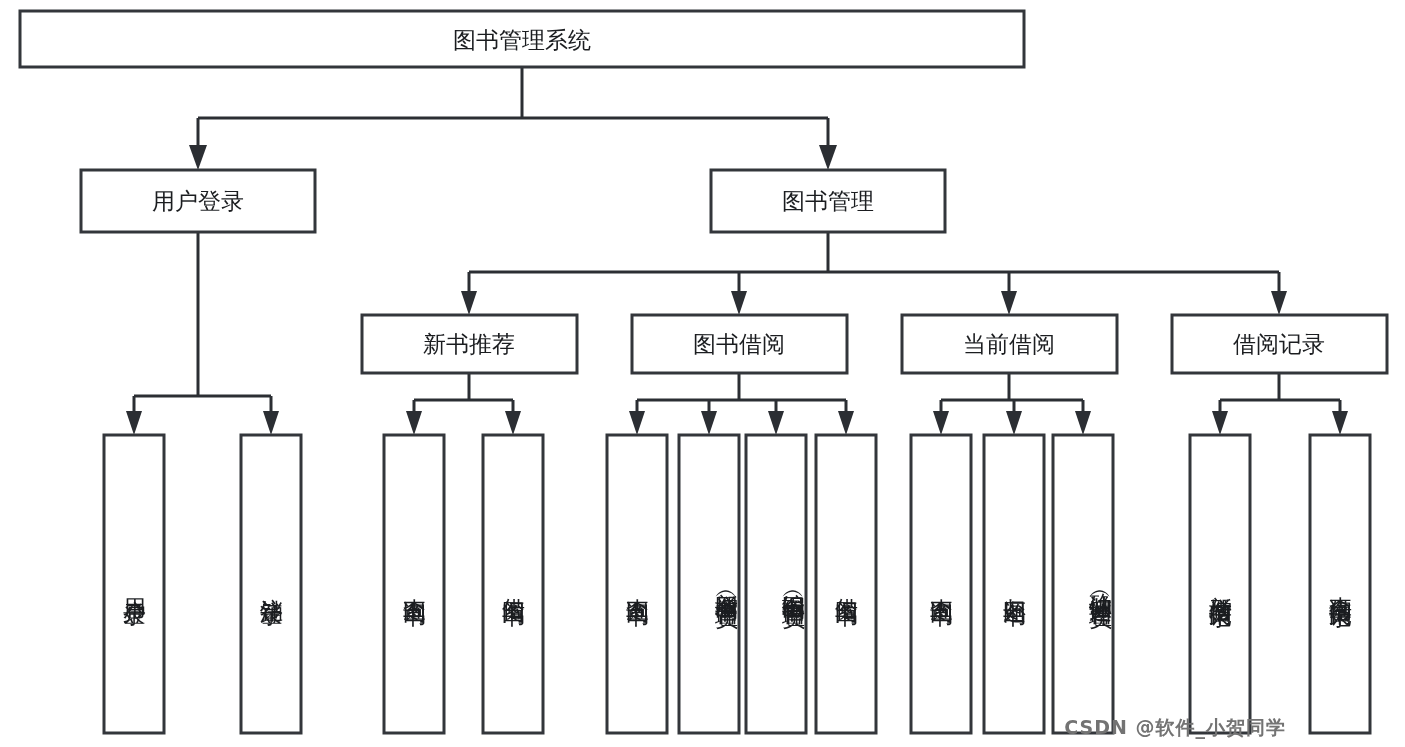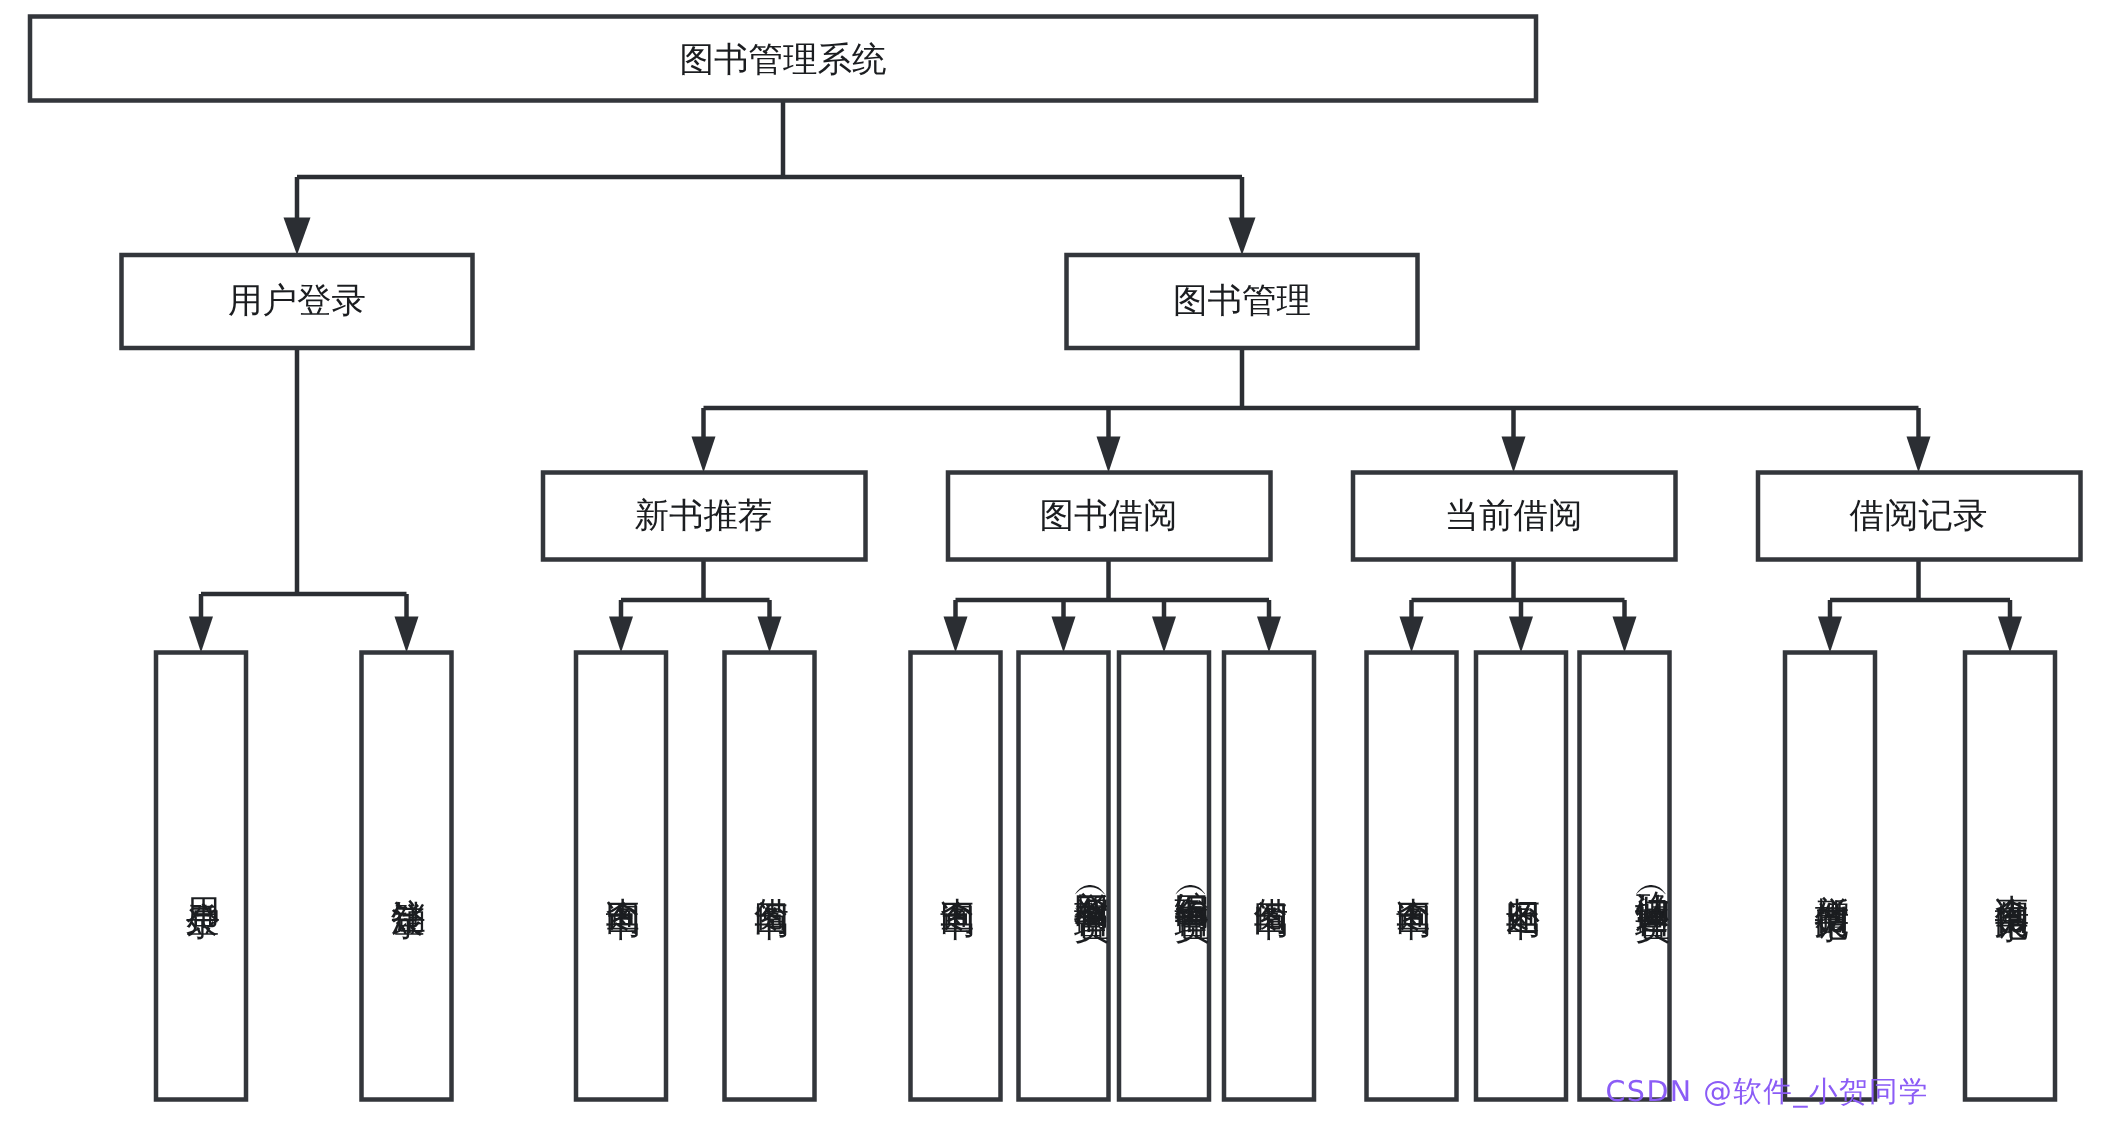--- a/index.html
+++ b/index.html
@@ -62,23 +62,24 @@
     letter-spacing: 2px;
     white-space: nowrap;
     pointer-events: none;
   }
   .watermark {
     position: absolute;
     right: 10px;
     bottom: 6px;
     font-family: "DejaVu Sans", "Liberation Sans", sans-serif;
     font-size: 19px;
-    color: #8b5cf6;
+    color: #737373;
     letter-spacing: 1px;
     white-space: nowrap;
+    font-weight: bold;
   }
 </style>
 </head>
 <body>
 
 <div id="diagram-root">
 
   <svg class="diagram" viewBox="0 0 1405 747" xmlns="http://www.w3.org/2000/svg">
 
     <g>

